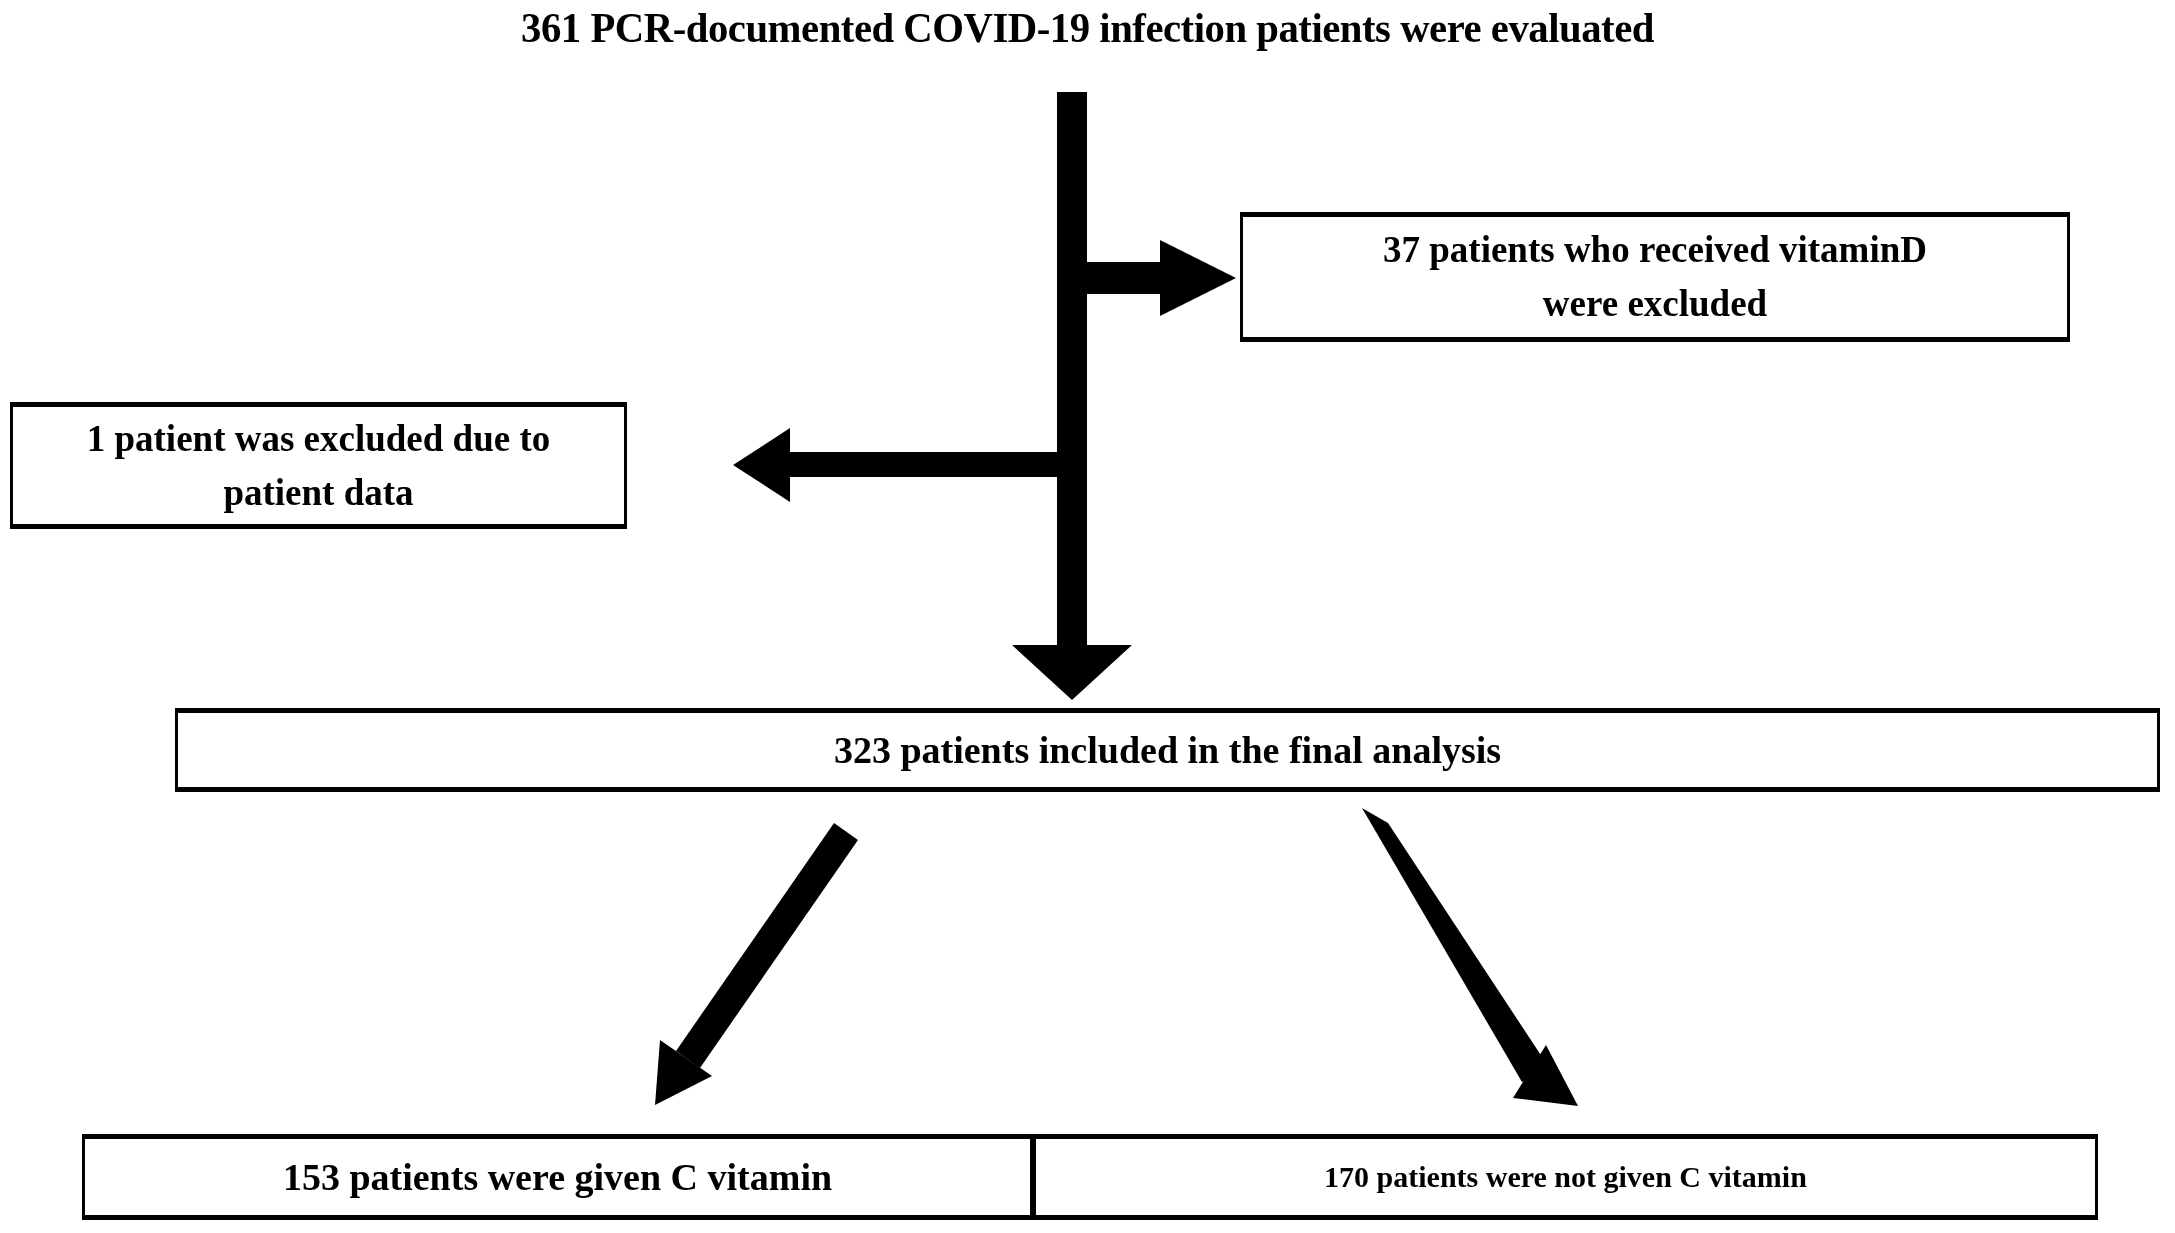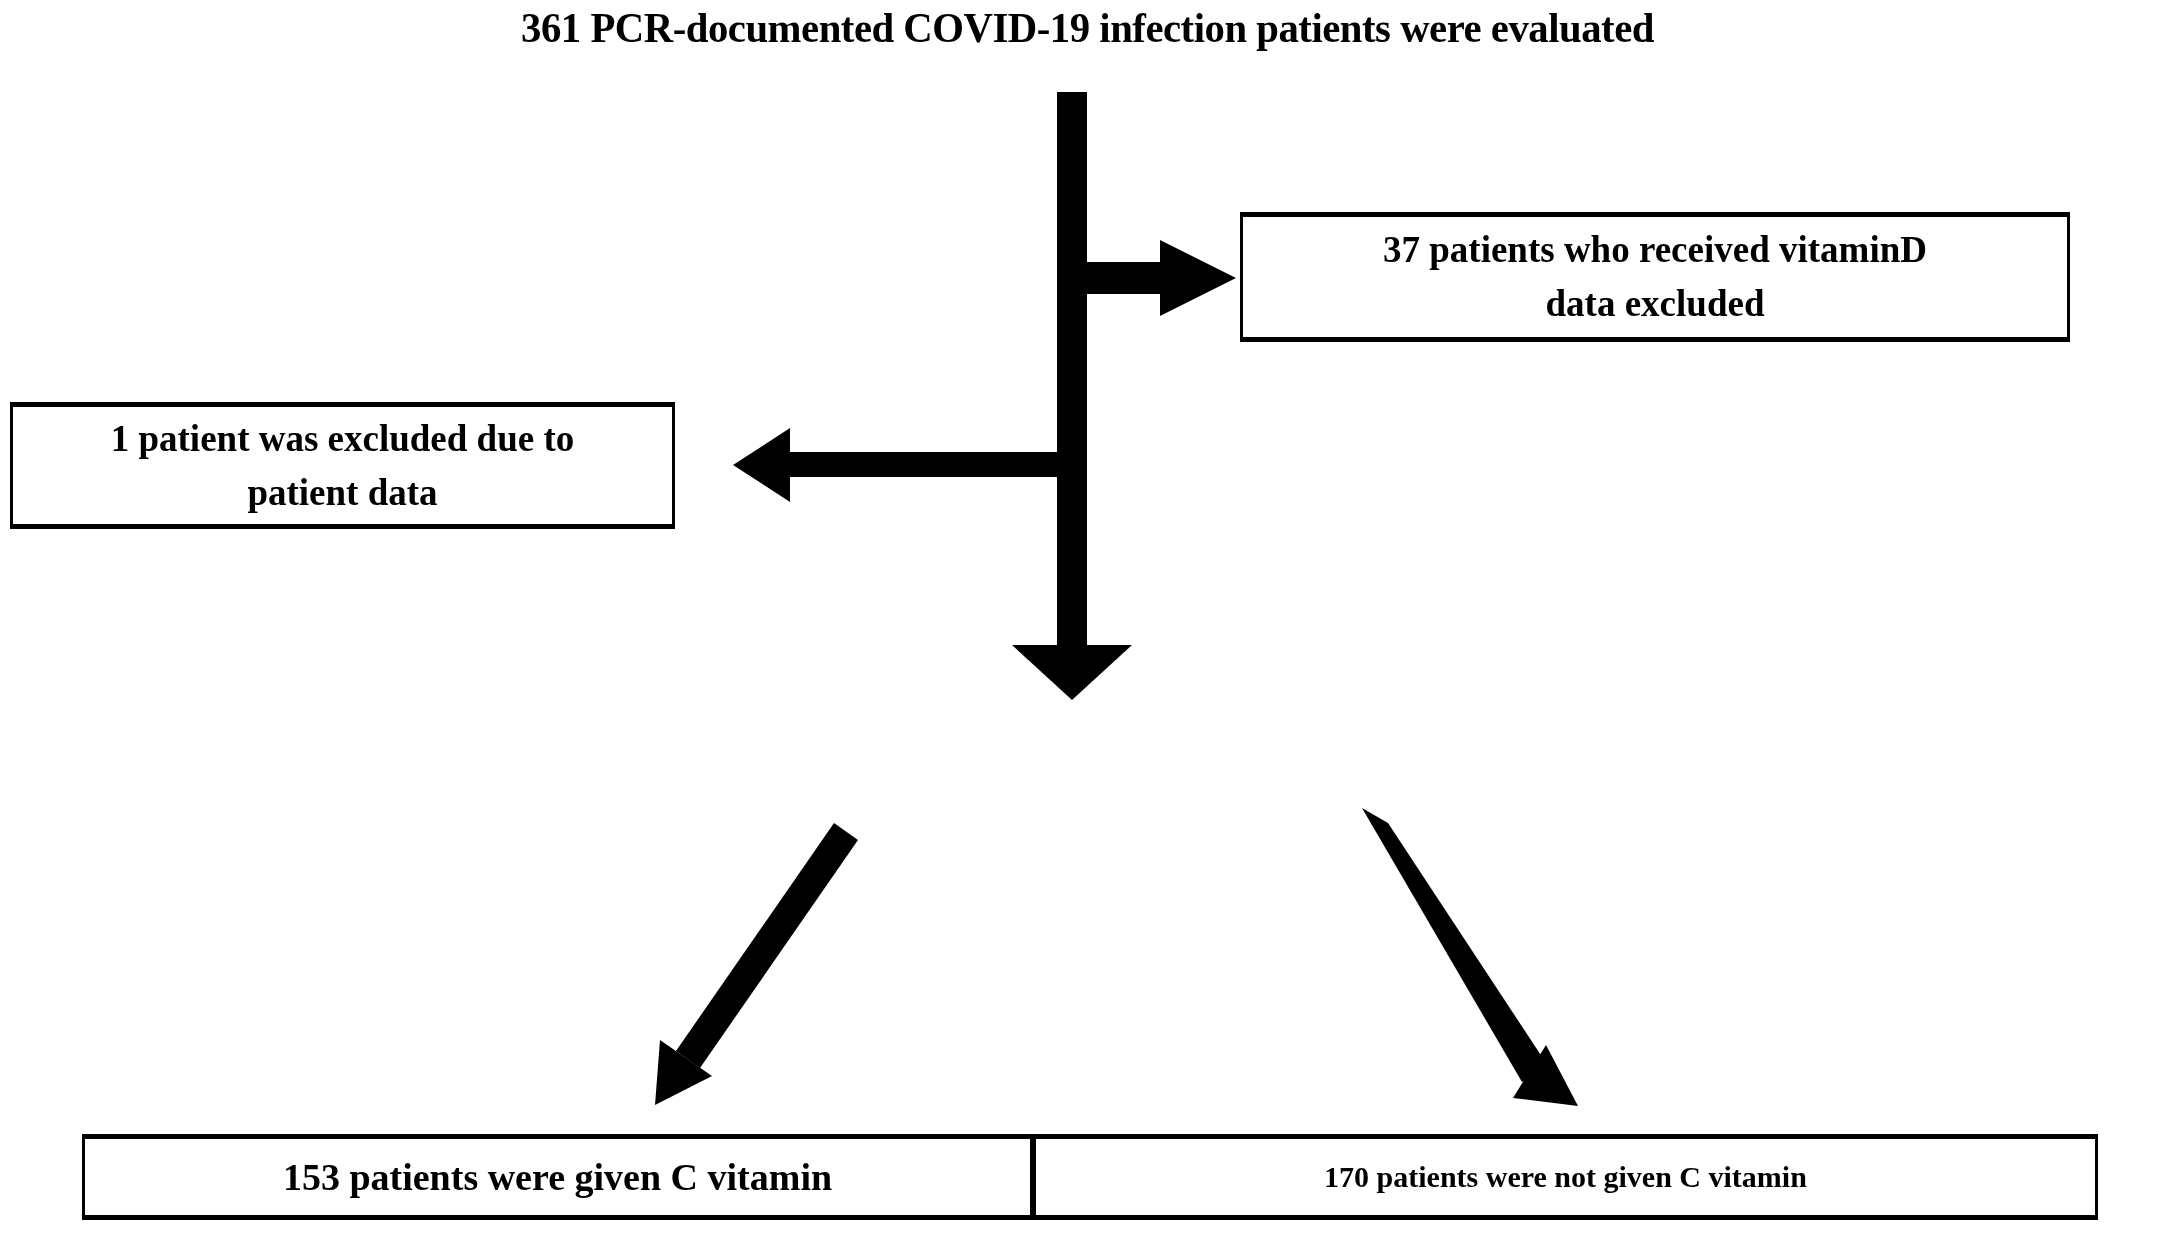--- a/index.html
+++ b/index.html
@@ -65,21 +65,21 @@
   }
 
   
   #box-excluded-vitd {
     left: 1240px;  top: 212px;
     width: 830px;  height: 130px;
     font-size: 37px; line-height: 54px;
   }
   #box-excluded-missing {
     left: 10px;   top: 402px;
-    width: 665px; height: 127px;
+    width: 617px; height: 127px;
     font-size: 37px; line-height: 54px;
   }
   #box-final {
     left: 175px;  top: 708px;
     width: 1985px; height: 84px;
     font-size: 38px; line-height: 44px;
   }
   #box-given {
     left: 82px;   top: 1134px;
     width: 951px; height: 86px;
@@ -132,31 +132,34 @@
     <g>
       <polygon points="1362,808 1388,823 1548,1066 1522,1082" fill="#000000"></polygon>
       <polygon points="1578,1106 1513,1098 1546,1045" fill="#000000"></polygon>
     </g>
 
   </svg>
 
   <div class="box heavy-h" id="box-excluded-vitd">
     <span class="txt">
       <span>37 patients who received vitaminD</span><br>
-      <span>data excluded</span>
+      <span>were excluded</span>
     </span>
   </div>
 
   <div class="box heavy-h" id="box-excluded-missing">
     <span class="txt">
       <span>1 patient was excluded due to</span><br>
       <span>patient data</span>
     </span>
   </div>
 
+  <div class="box heavy-h" id="box-final">
+    <span class="txt">323 patients included in the final analysis</span>
+  </div>
 
   <div class="box heavy-h" id="box-given">
     <span class="txt">153 patients were given C vitamin</span>
   </div>
 
   <div class="box heavy-h" id="box-not-given">
     <span class="txt">170 patients were not given C  vitamin</span>
   </div>
 
 </div>

